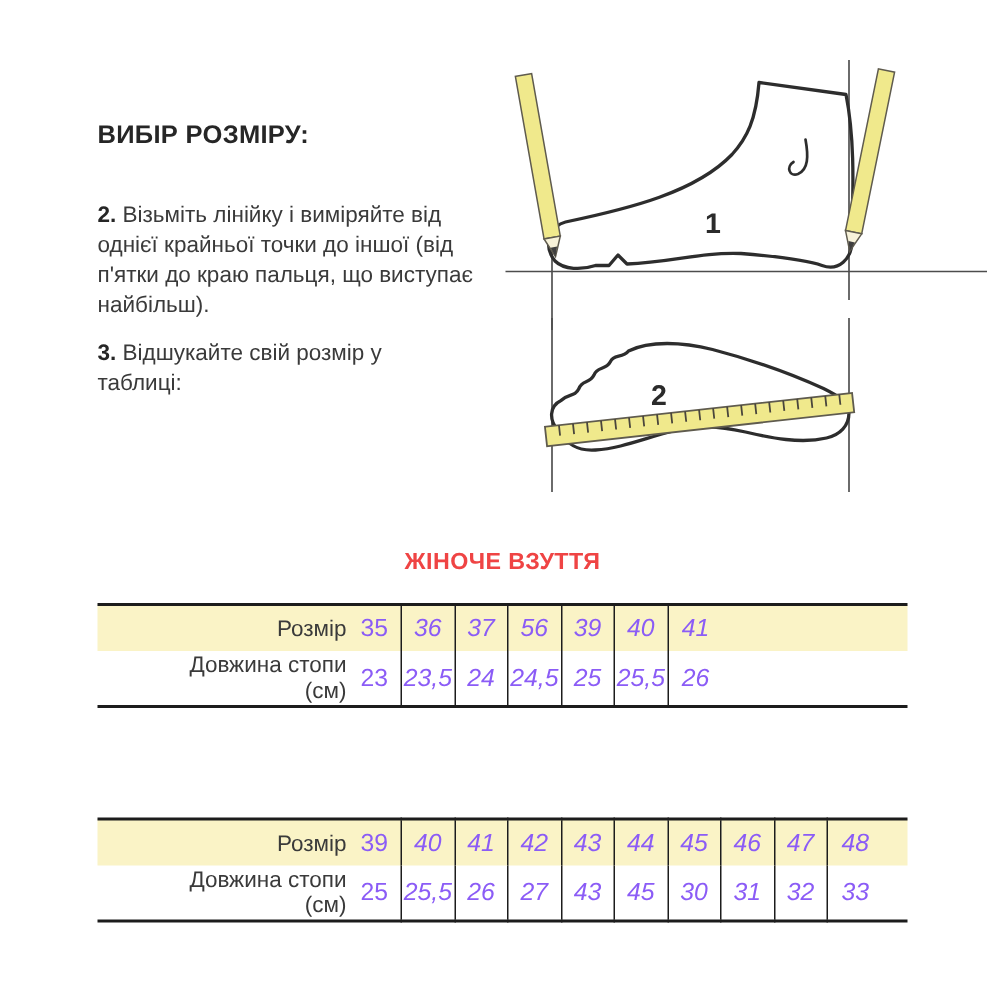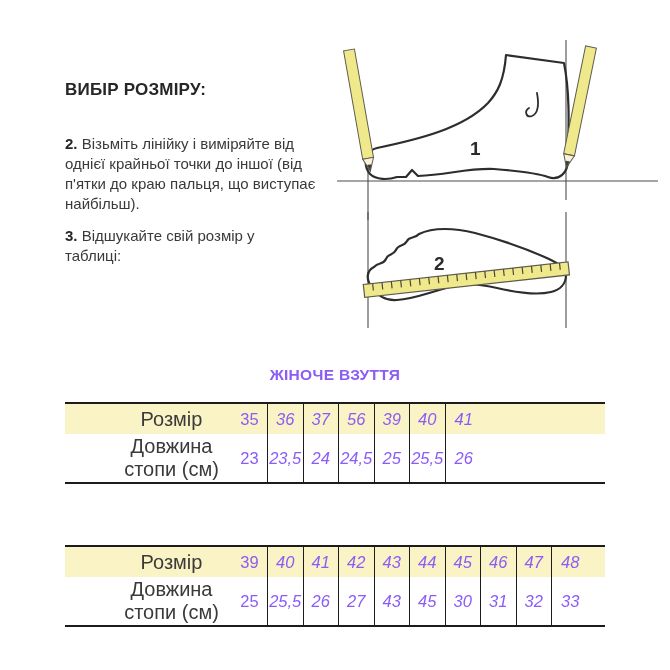--- a/index.html
+++ b/index.html
@@ -19,33 +19,33 @@
   .jmark{fill:none;stroke:#2d2d2d;stroke-width:1.8;stroke-linecap:round;}
   .measure{stroke:#4d4d4d;stroke-width:1.1;}
   .pencil-body{fill:#f0e98c;stroke:#5f5b4e;stroke-width:1;}
   .pencil-wood{fill:#f7f2d9;stroke:#5f5b4e;stroke-width:1;}
   .pencil-lead{fill:#3f3f3f;stroke:none;}
   .ruler-body{fill:#f0e98c;stroke:#5f5b4e;stroke-width:1.2;}
   .ruler-ticks{fill:none;stroke:#4a463c;stroke-width:1.2;}
   .fig-num{font:bold 19px "Liberation Sans","DejaVu Sans",sans-serif;fill:#2b2b2b;stroke:none;}
   
   .section-title{position:absolute;left:0;width:670px;text-align:center;font-size:15.5px;
-    font-weight:bold;color:#8b5cf6;letter-spacing:.3px;}
+    font-weight:bold;color:#ef4444;letter-spacing:.3px;}
   .women-title{top:366px;}
   .men-title{top:509px;}
   
   table.size-table{
     position:absolute;left:65px;width:540px;border-collapse:collapse;table-layout:fixed;
     border-top:2px solid #1c1c1c;border-bottom:2px solid #1c1c1c;
   }
   .women-table{top:402px;}
   .men-table{top:545px;}
   table.size-table td{box-sizing:border-box;height:31px;vertical-align:middle;}
   .men-table td{height:30px;}
-  td.label{width:167px;padding-left:47px;font-size:20px;color:#3a3a3a;text-align:center;}
+  td.label{width:167px;padding-left:47px;font-size:15px;color:#3a3a3a;text-align:right;}
   td.num{width:35.5px;text-align:center;font-size:16.5px;color:#8b5cf6;}
   td.sep{border-left:1.5px solid #1c1c1c;font-style:italic;}
   td.last{width:auto;text-align:left;padding-left:9px;}
   tr.row-sizes td{background:#faf3c6;}
 </style>
 </head>
 <body>
 
 <div class="page">
 

